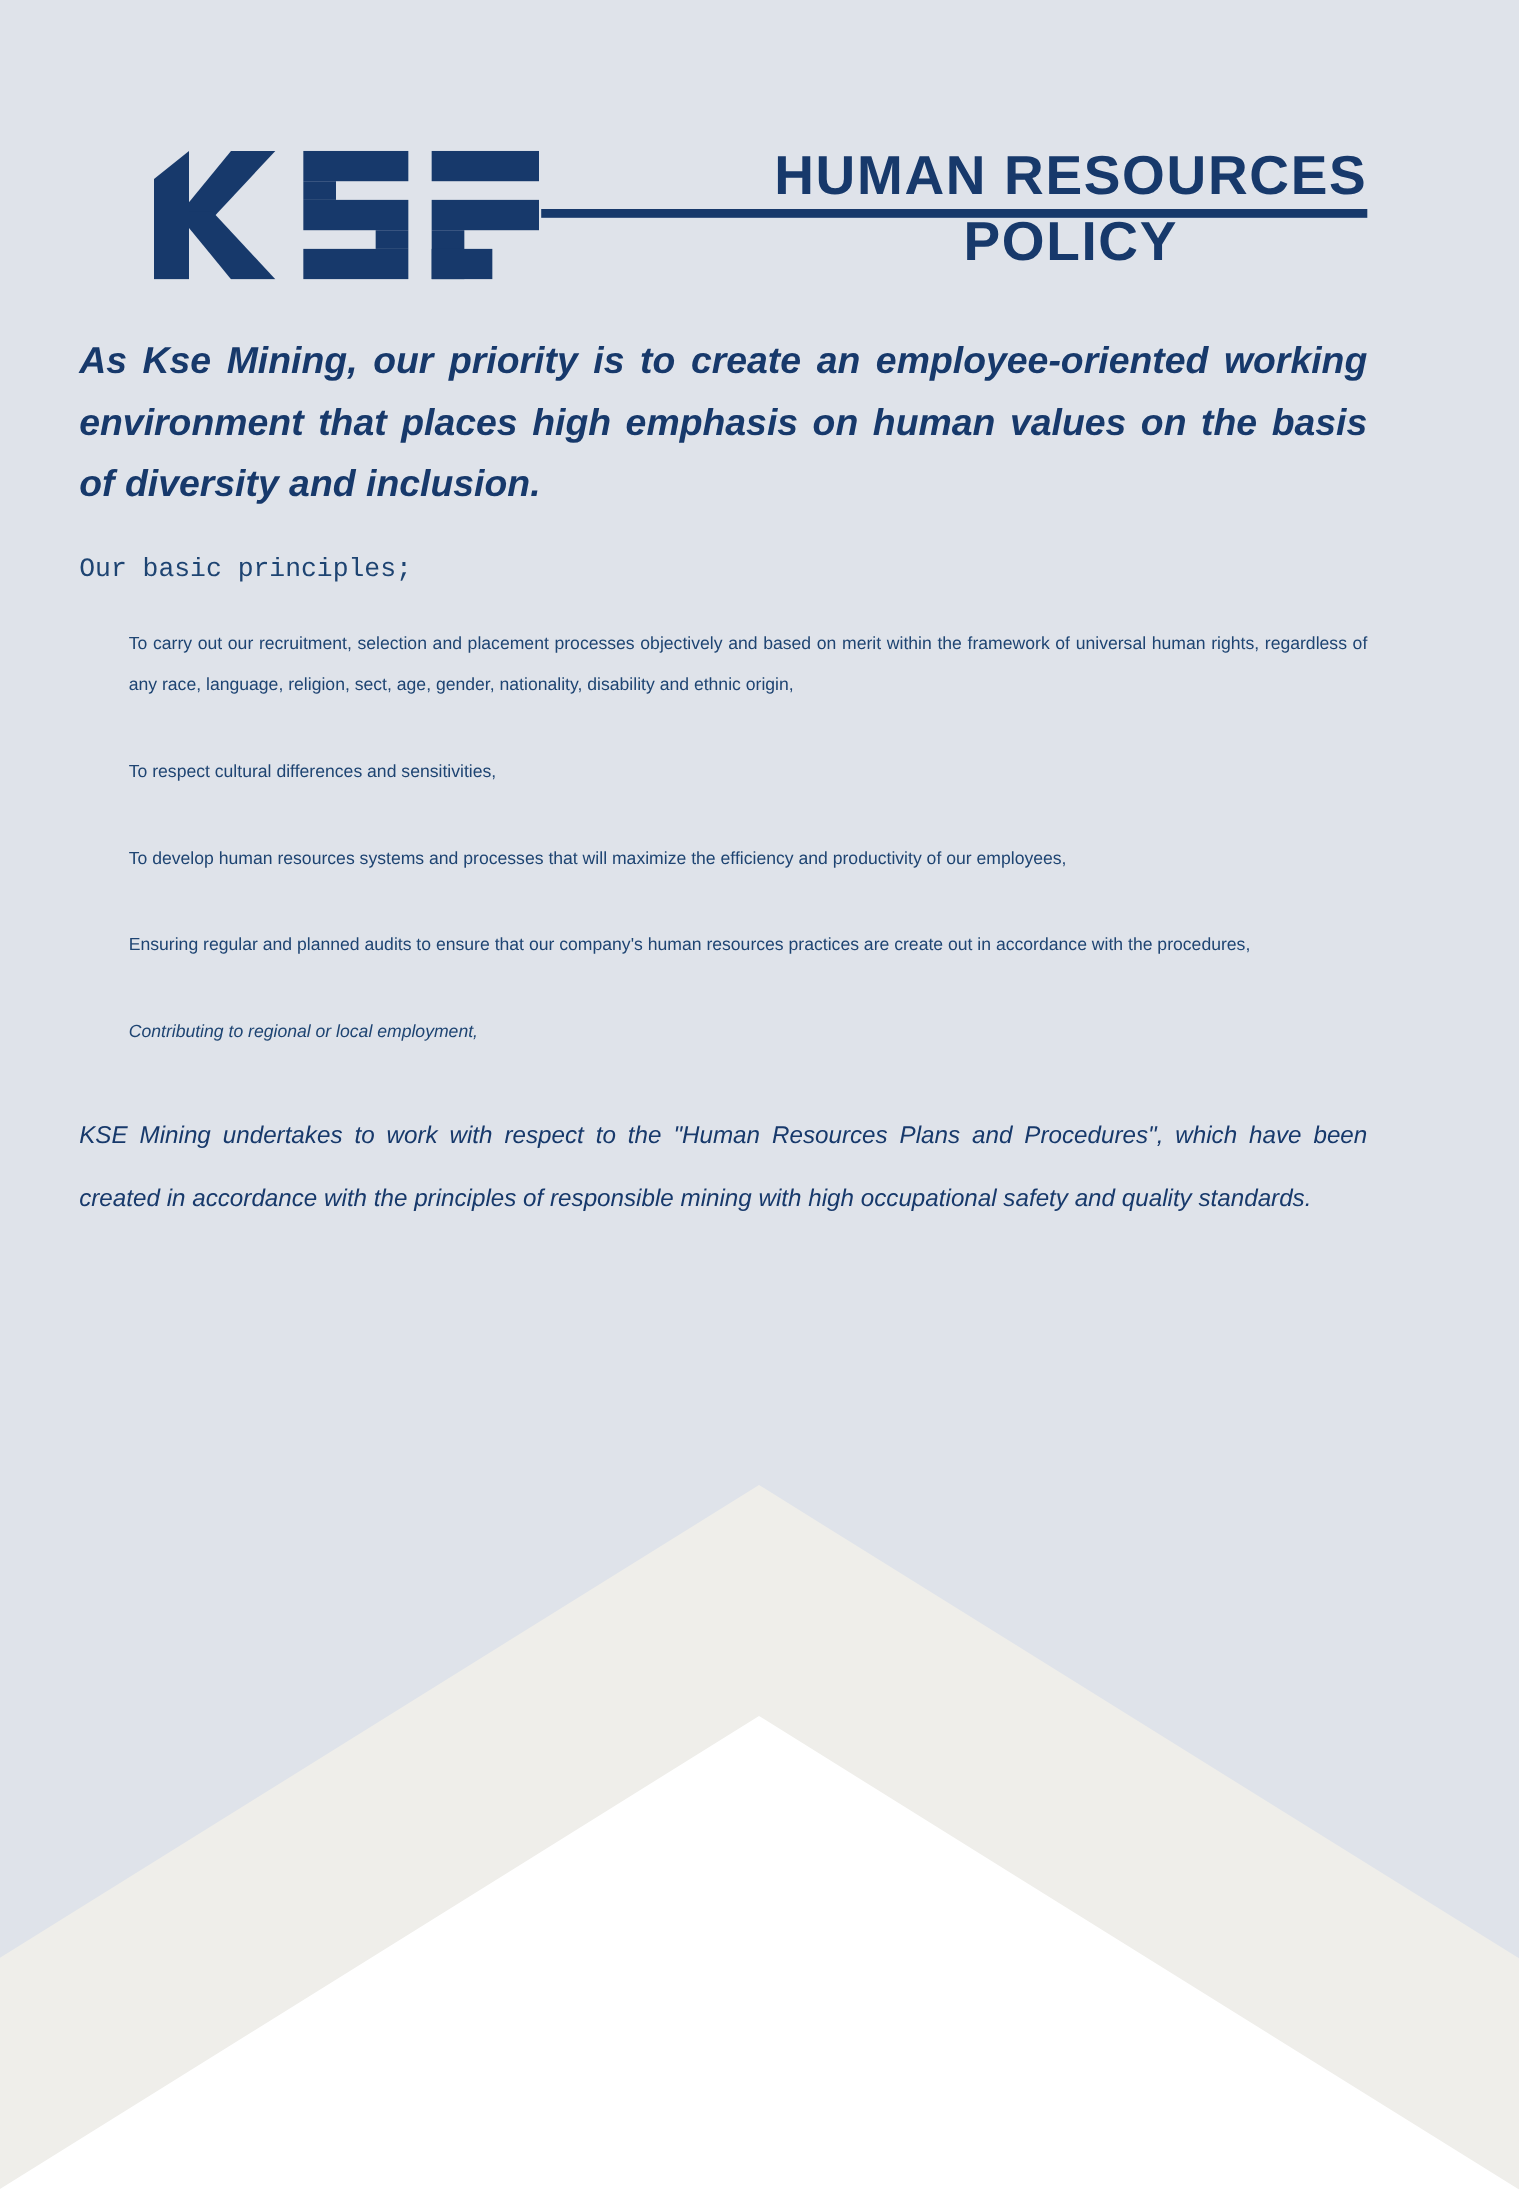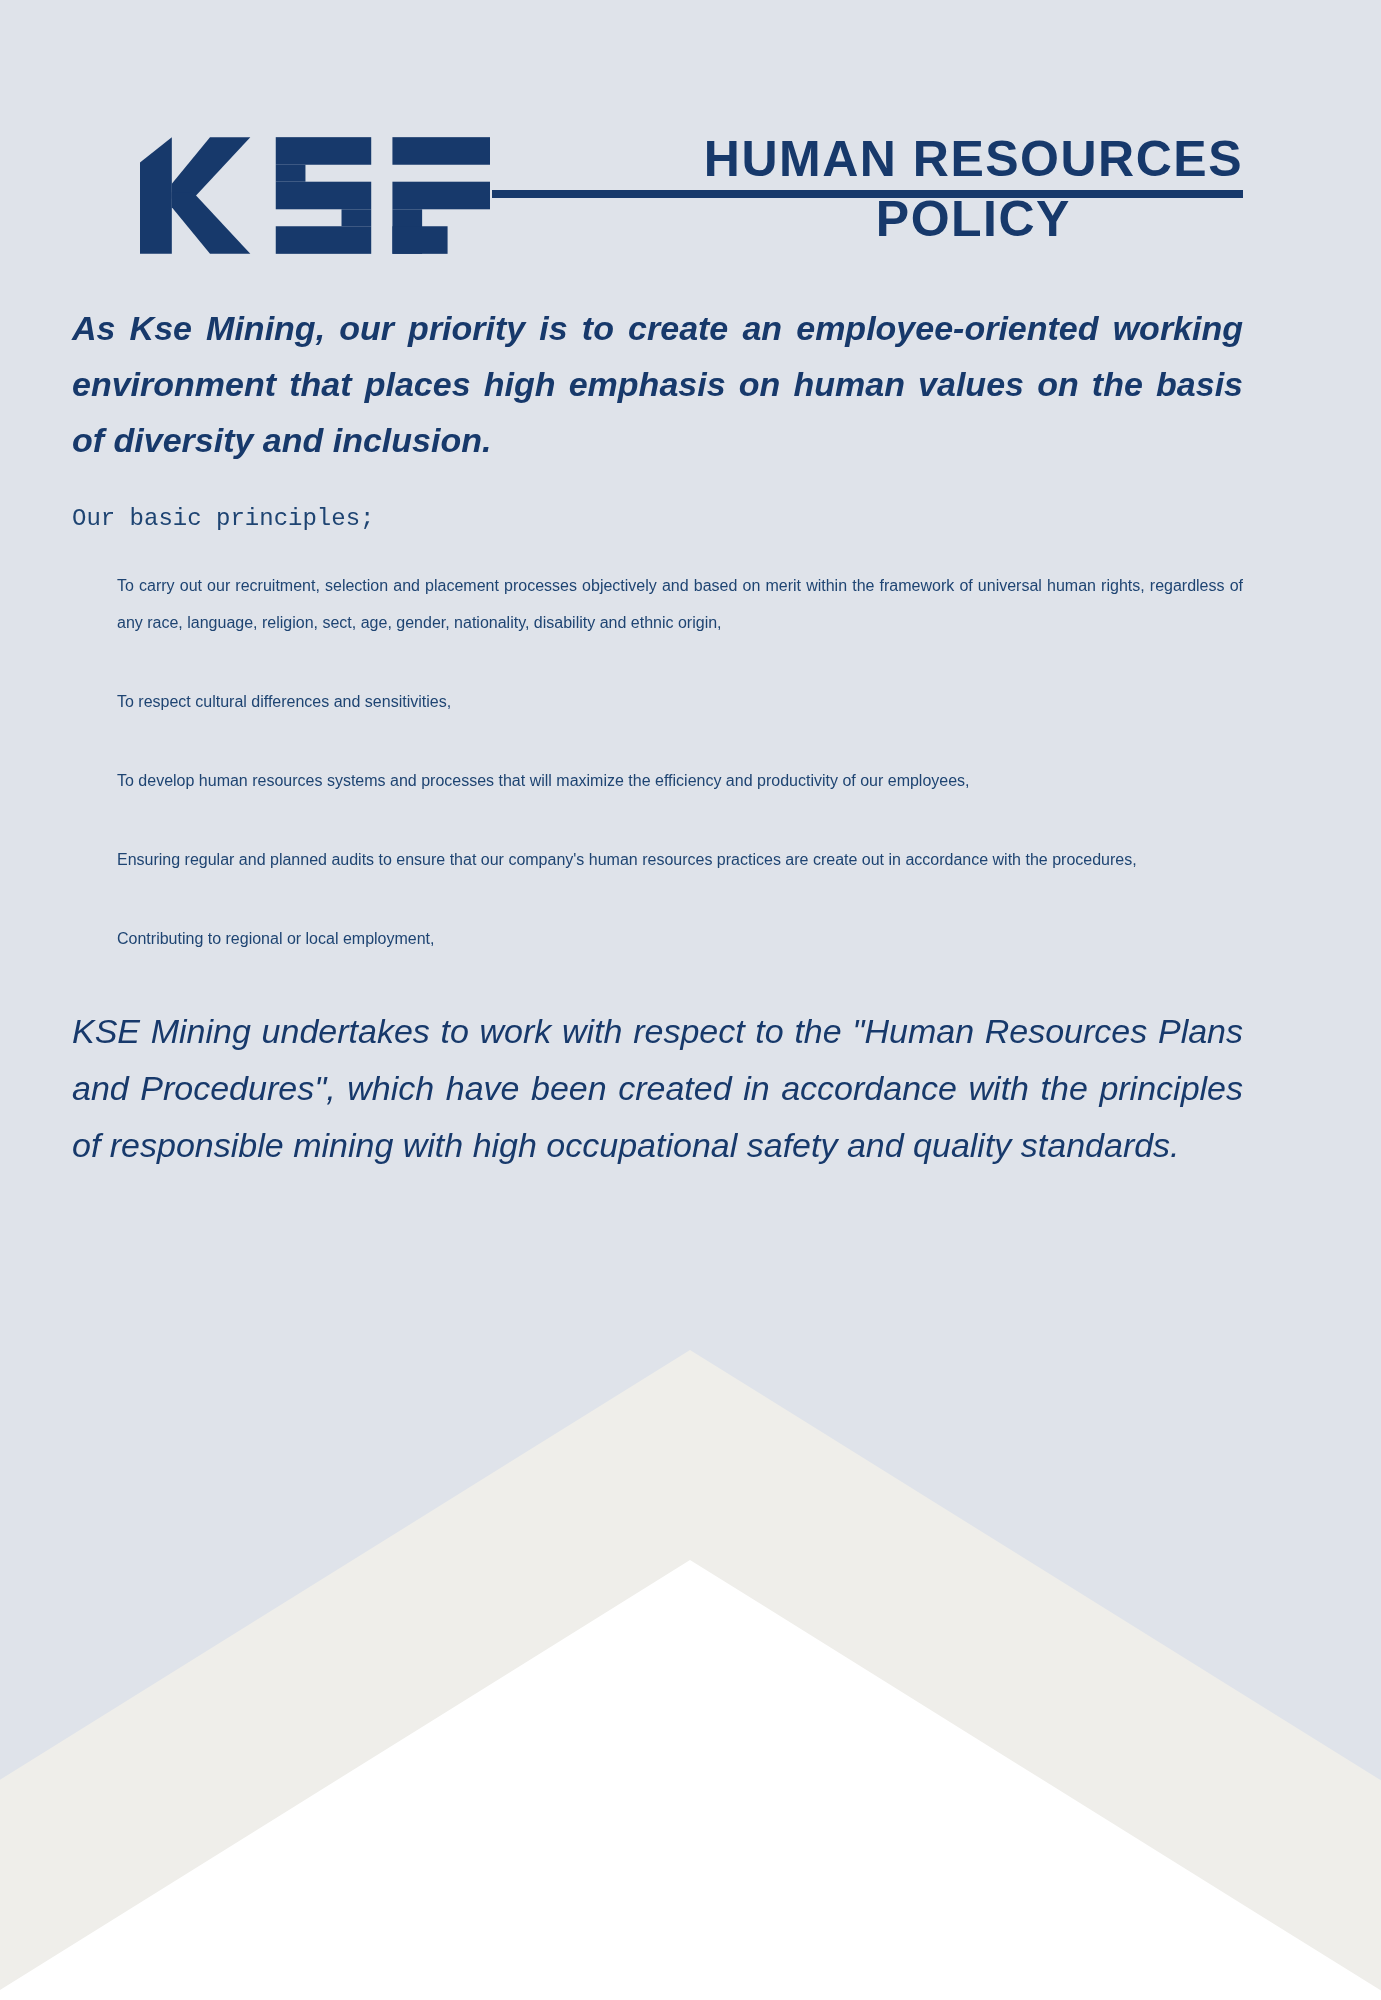--- a/index.html
+++ b/index.html
@@ -95,25 +95,25 @@
   }
 
   .principles-list { margin: 33px 0 0 0; }
 
   .principle {
     margin: 0 0 42px 45px;
     font-size: 16px;
     line-height: 37px;
     text-align: justify;
   }
-  .principle:last-child { margin-bottom: 16px; }
+  .principle:last-child { margin-bottom: 16px; font-style: italic; }
 
   .closing {
     margin: 46px 0 0 0;
-    font-size: 34px;
+    font-size: 22px;
     font-style: italic;
     line-height: 57px;
     text-align: justify;
     color: var(--color-navy, #17396b);
   }
 </style>
 </head>
 <body>
 
 <div class="page">

